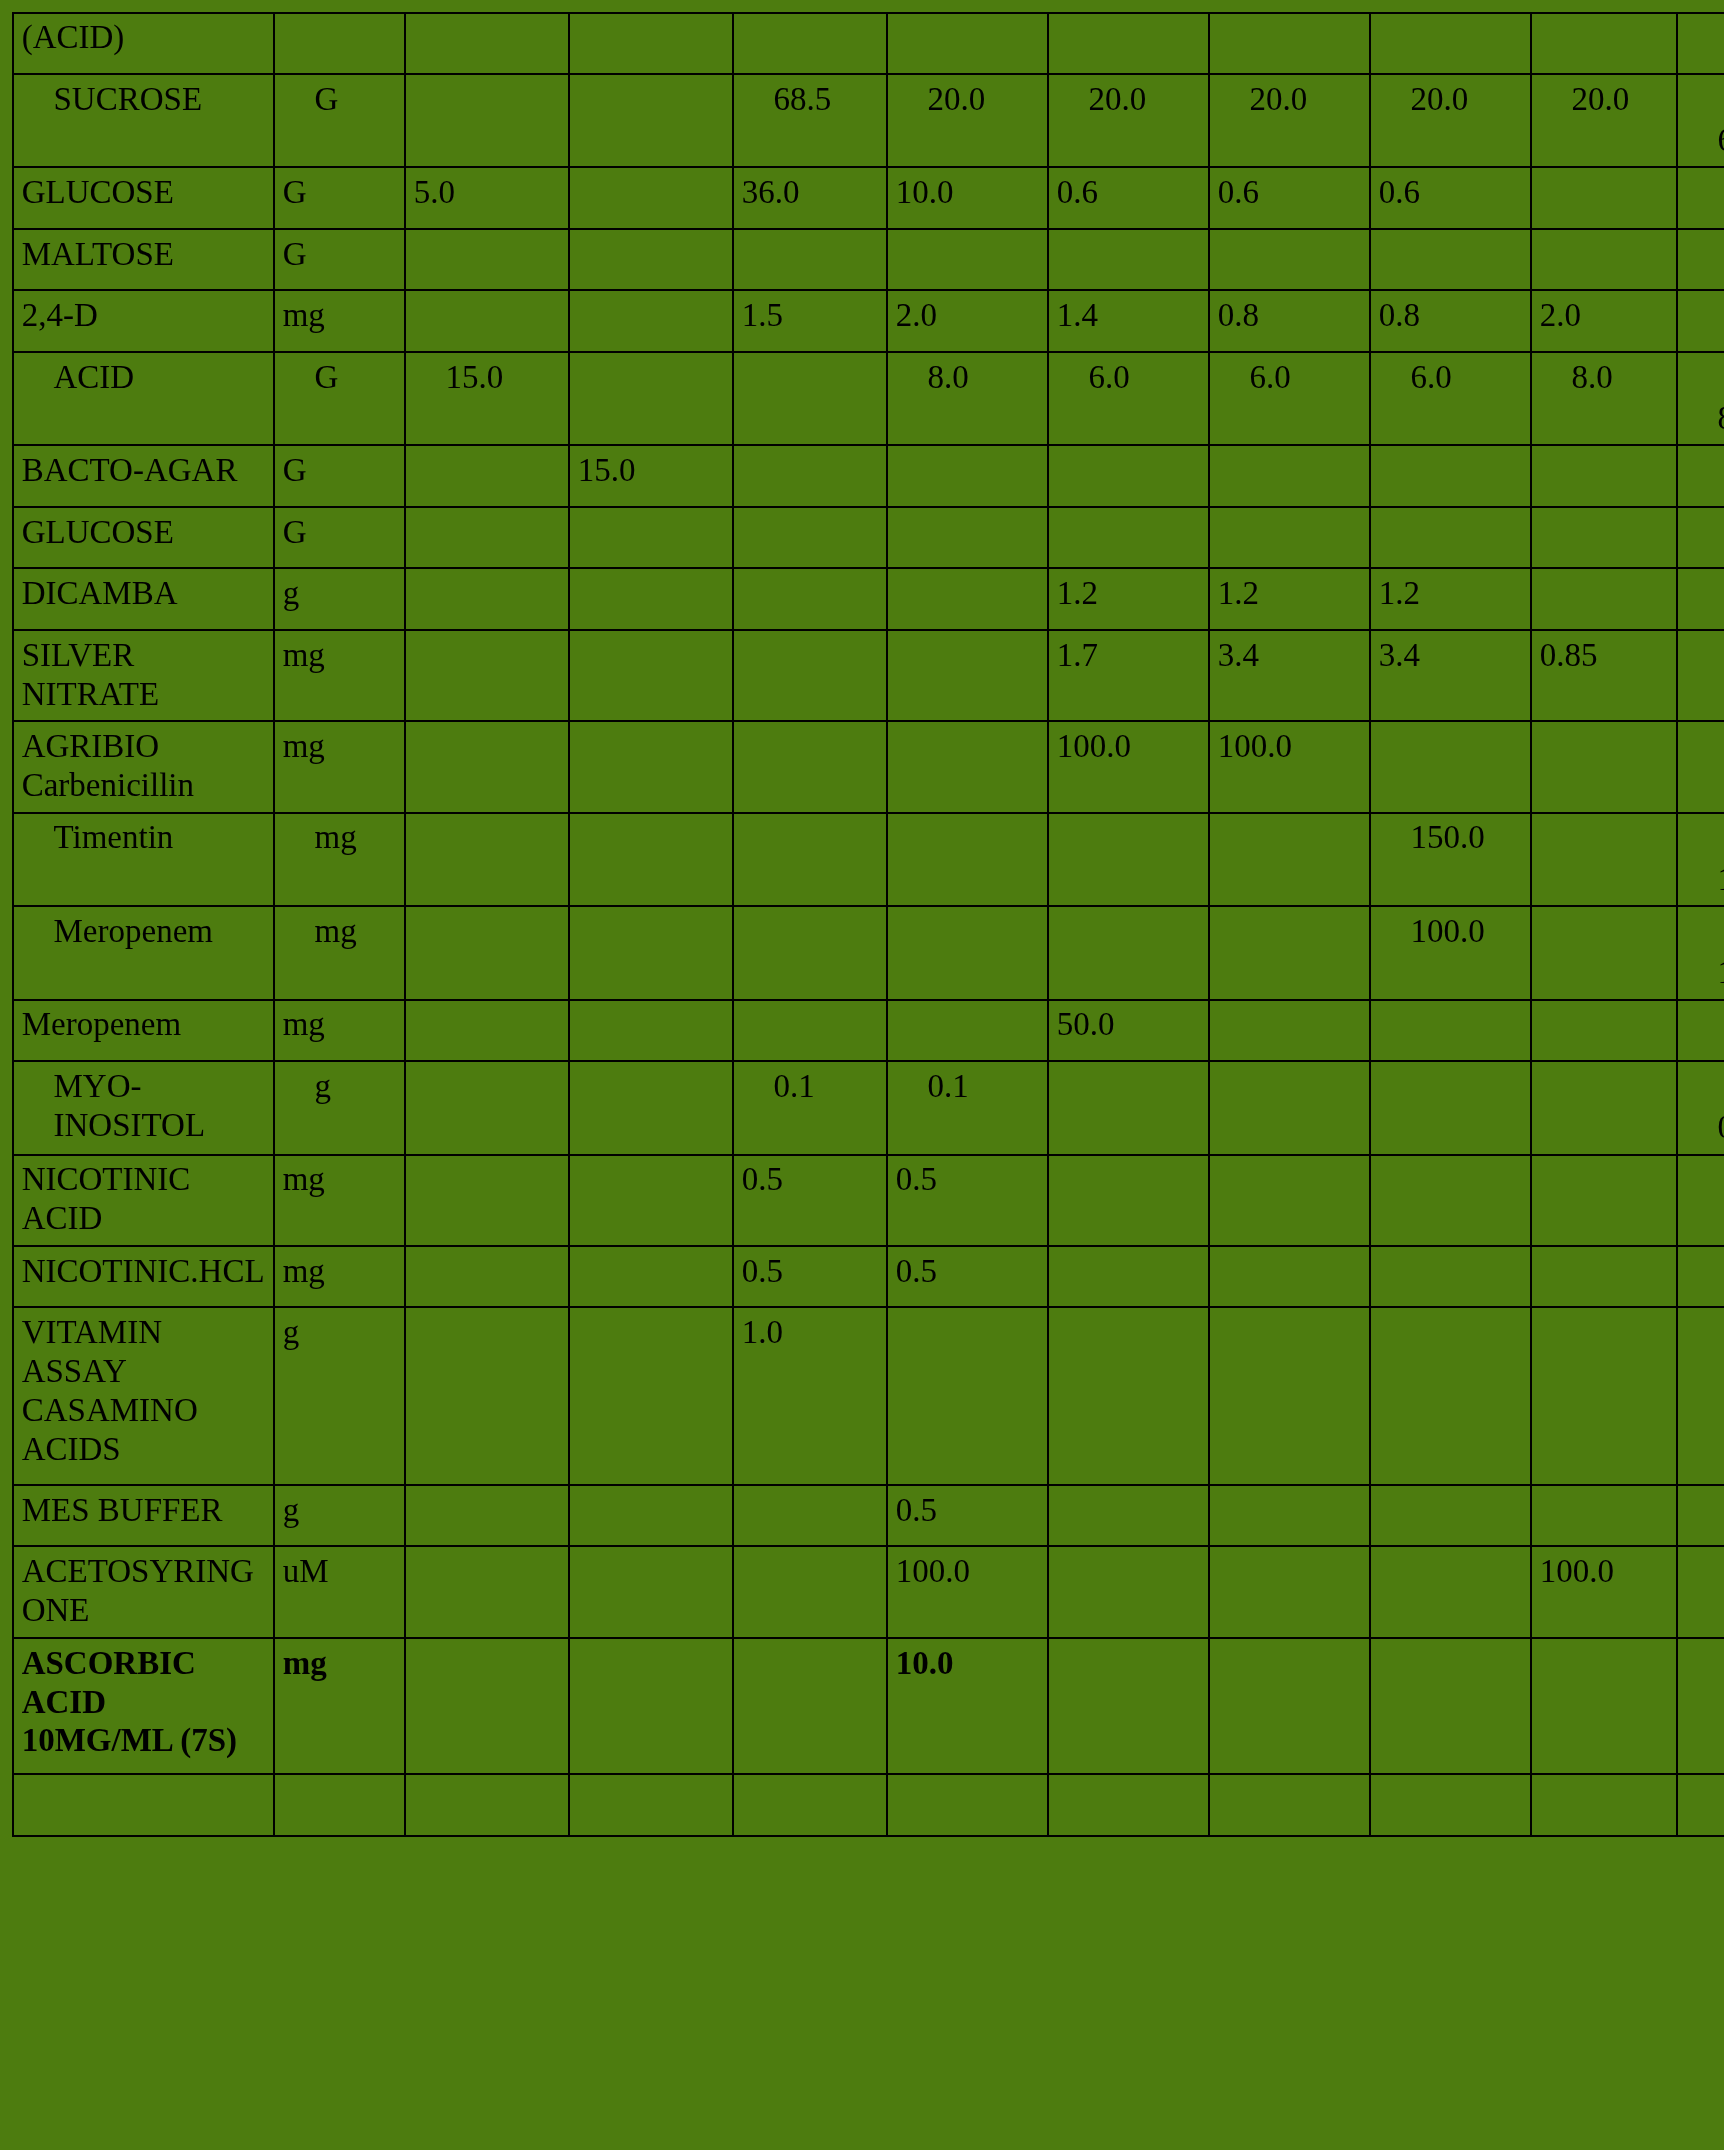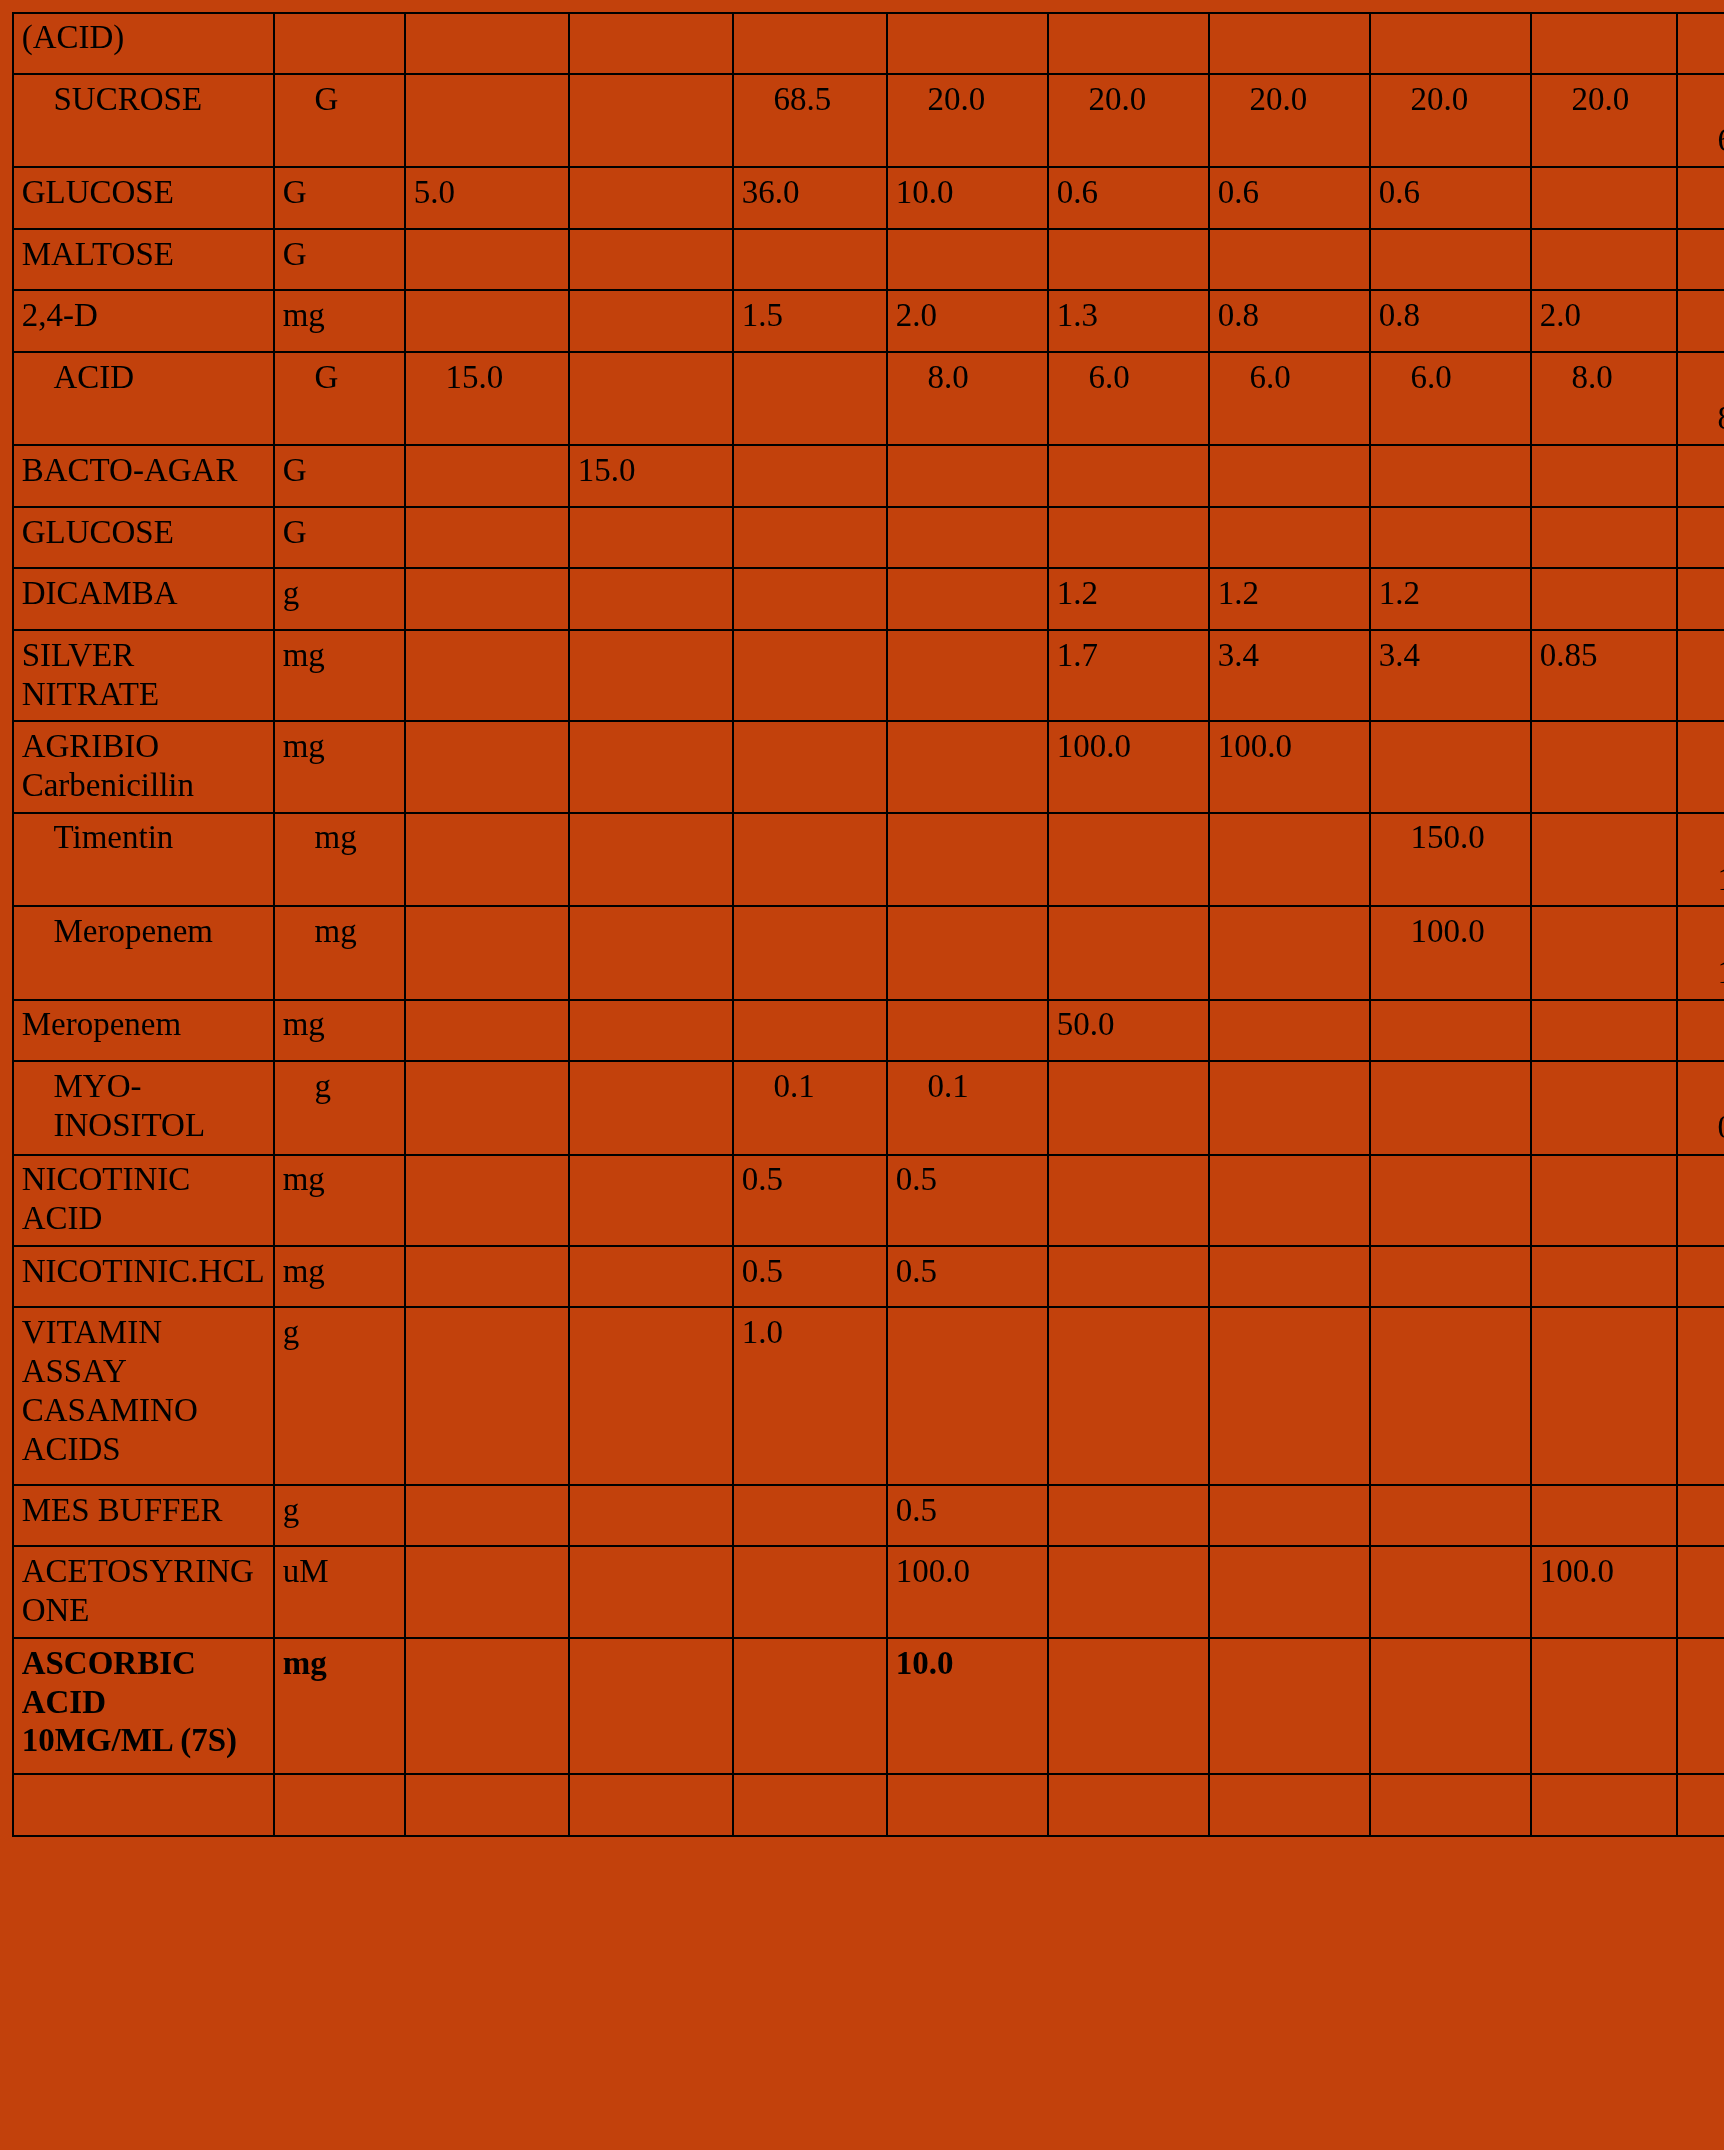--- a/index.html
+++ b/index.html
@@ -9,21 +9,21 @@
   }
   body {
     font-family: "Liberation Serif", serif;
     color: #000000;
   }
   .page {
     width: 1725px;
     height: 2151px;
     box-sizing: border-box;
     padding: 11.5px 11.5px 0 11.5px;
-    background: #c2410c;
+    background: #4d7c0f;
     position: relative;
   }
   table.matrix {
     border-collapse: collapse;
     table-layout: fixed;
     width: 1696px;
     margin: 0;
   }
   table.matrix td {
     border: 2.5px solid #000000;
@@ -128,21 +128,21 @@
           <td class="val"></td>
           <td class="val"></td>
         </tr>
         <tr class="normal">
           <td class="name">2,4-D</td>
           <td class="val">mg</td>
           <td class="val"></td>
           <td class="val"></td>
           <td class="val">1.5</td>
           <td class="val">2.0</td>
-          <td class="val">1.3</td>
+          <td class="val">1.4</td>
           <td class="val">0.8</td>
           <td class="val">0.8</td>
           <td class="val">2.0</td>
           <td class="val"></td>
         </tr>
         <tr class="tall">
           <td class="name">ACID</td>
           <td class="val">G</td>
           <td class="val">15.0</td>
           <td class="val"></td>

